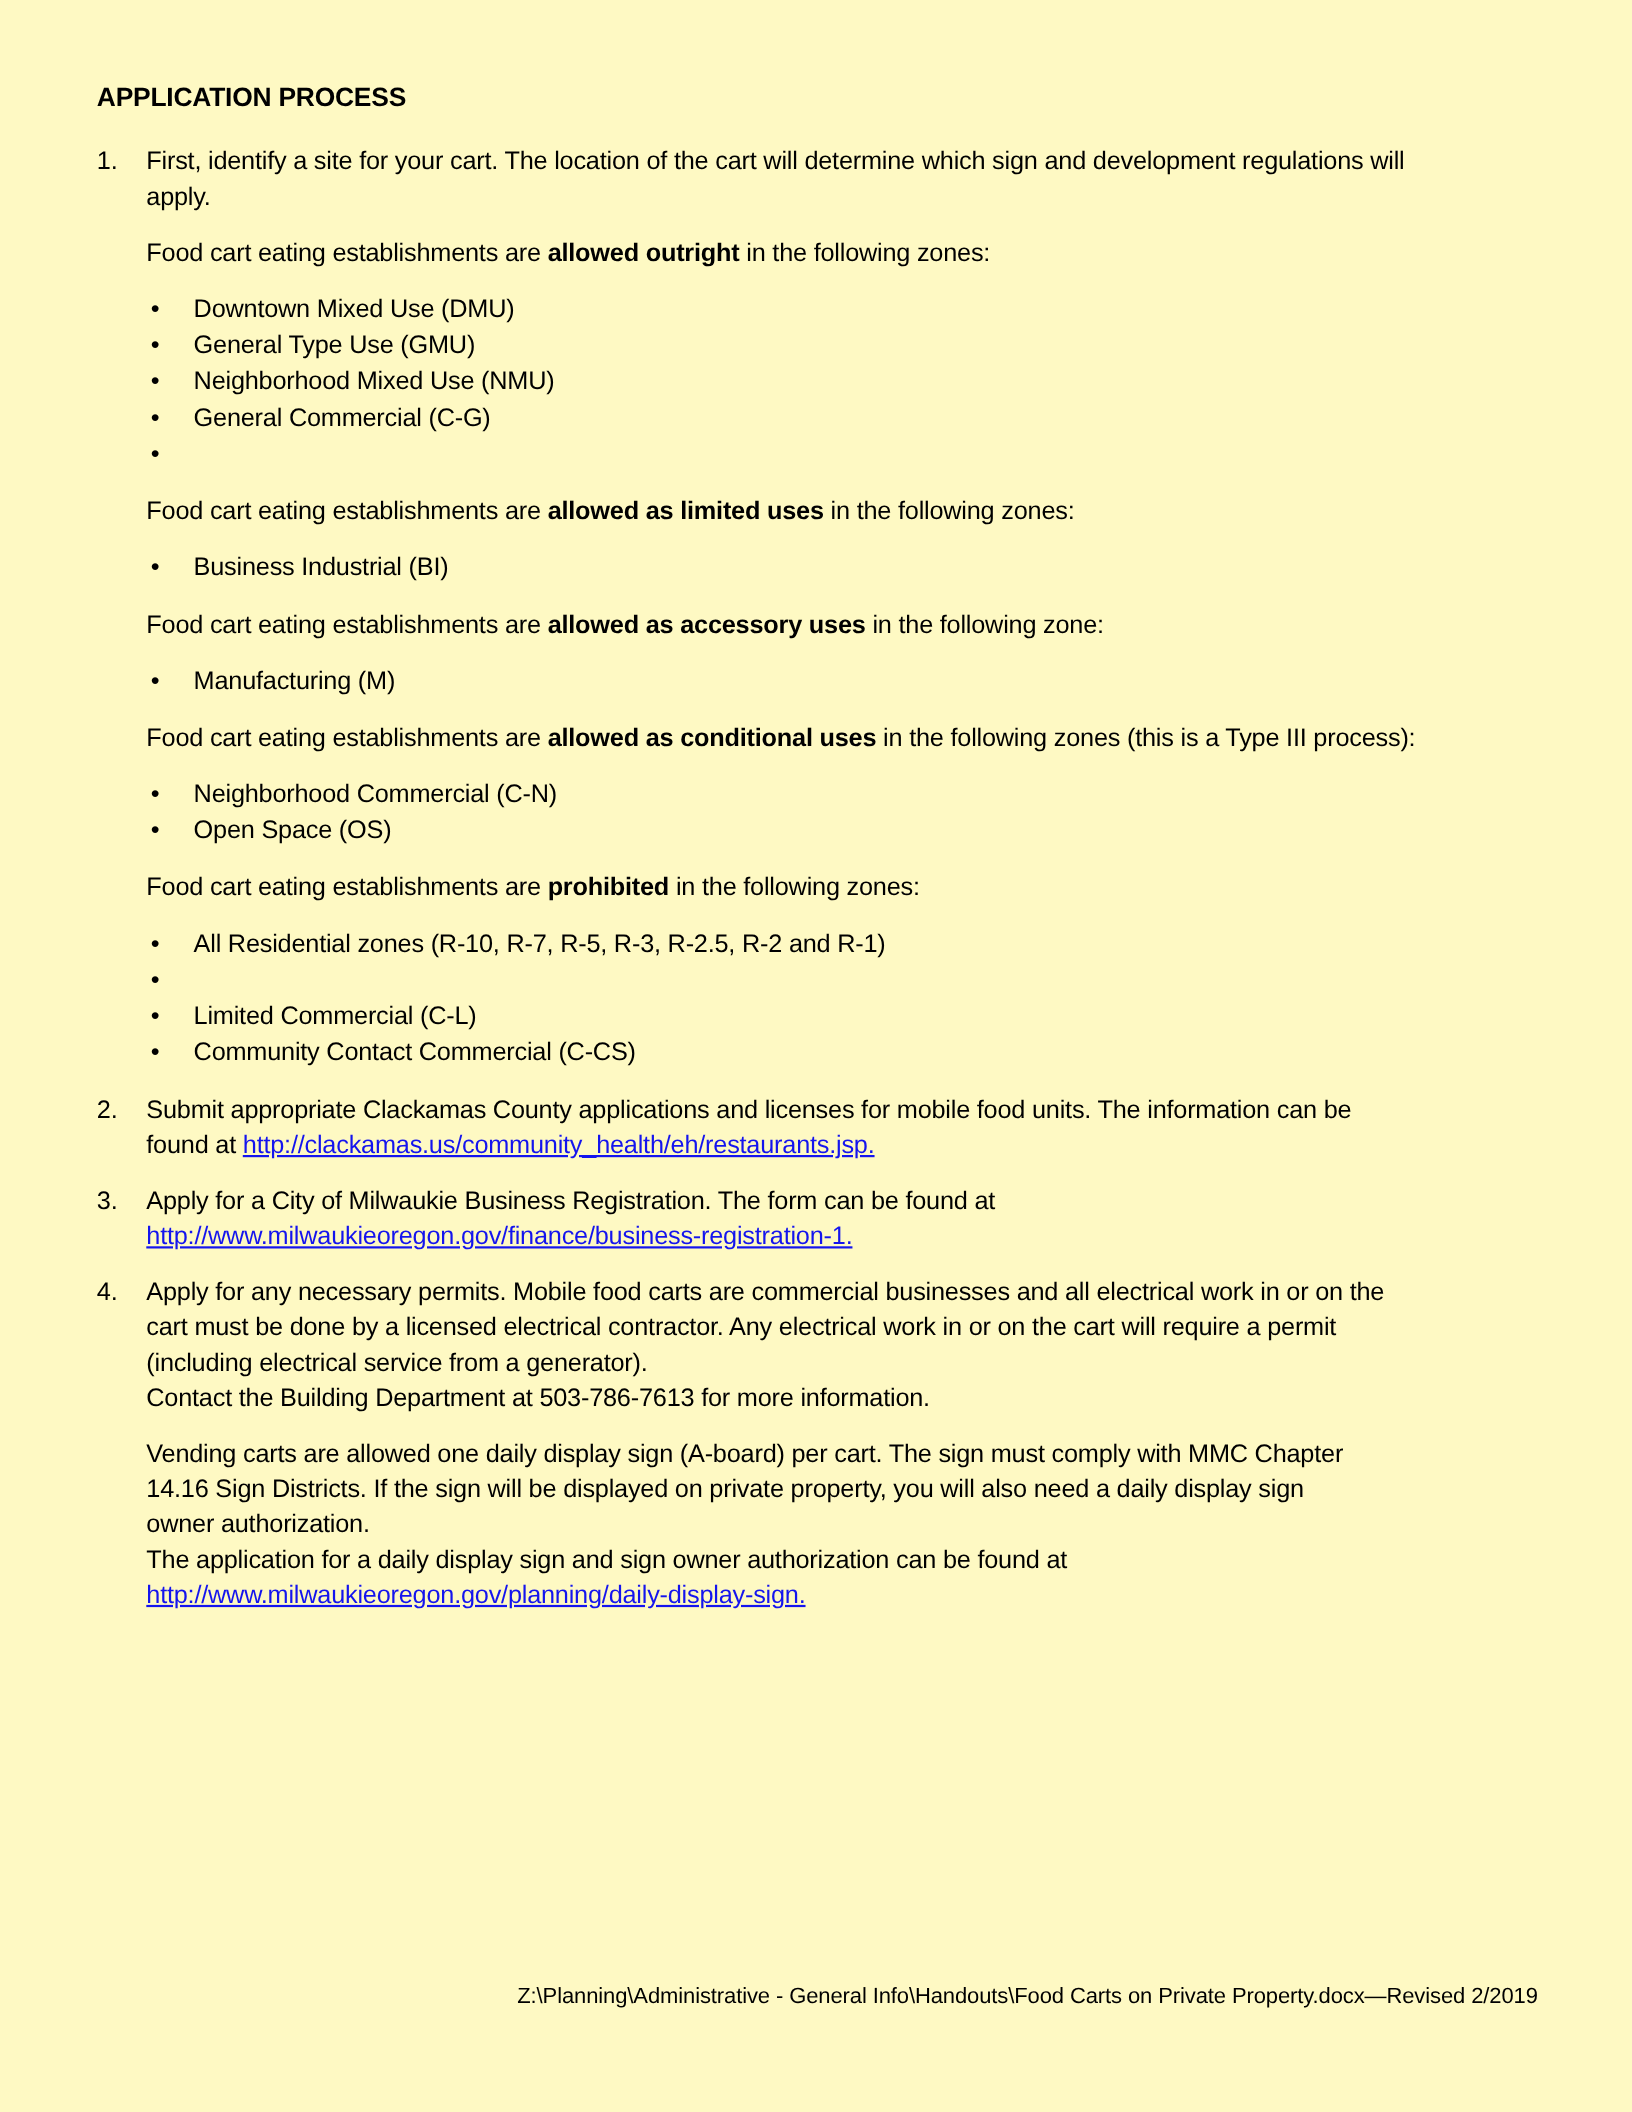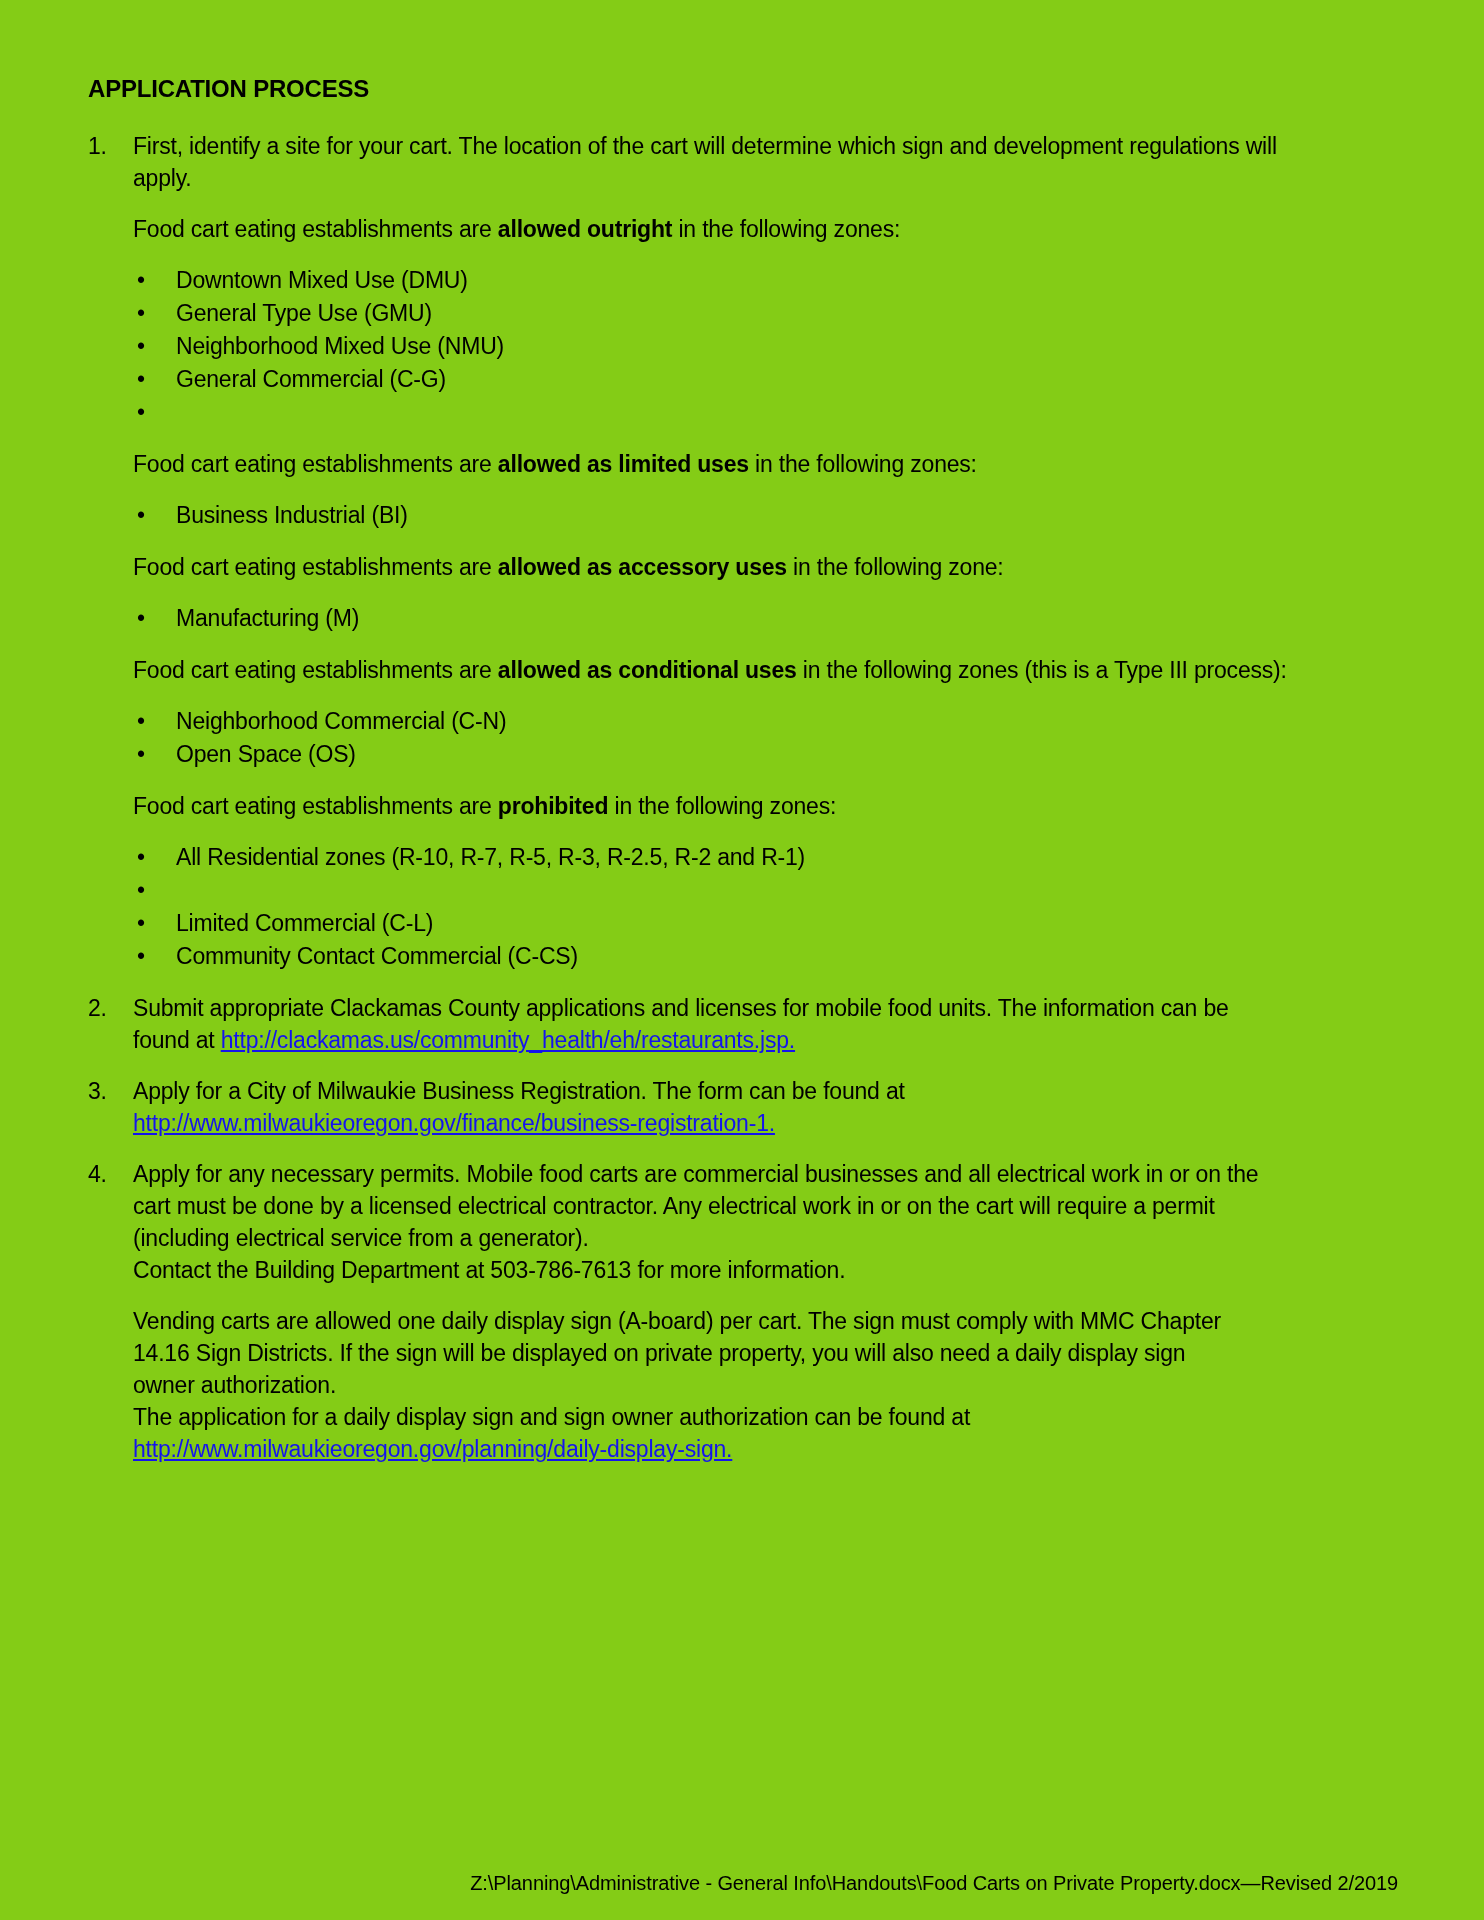--- a/index.html
+++ b/index.html
@@ -1,20 +1,20 @@
 <!DOCTYPE html>
 <html><head>
 <meta charset="utf-8">
 <style>
   html,body { margin:0; padding:0; background:#ffffff; }
   .page {
     position:relative;
     width:1484px;
     height:1920px;
-    background:#84cc16;
+    background:#fef9c3;
     font-family:"Liberation Sans", sans-serif;
     color:#000000;
     overflow:hidden;
   }
   .content {
     position:absolute;
     left:88px;
     top:74px;
     width:1308px;
   }
@@ -64,21 +64,21 @@
     box-sizing:border-box;
   }
   a.doc-link {
     color:#1414ee;
     text-decoration:underline;
     cursor:pointer;
   }
   .footer {
     position:absolute;
     right:86px;
-    top:1872px;
+    top:1804px;
     font-size:20px;
     letter-spacing:-0.1px;
     color:#000000;
     white-space:nowrap;
   }
 </style>
 </head>
 <body>
 
 <div class="page">

